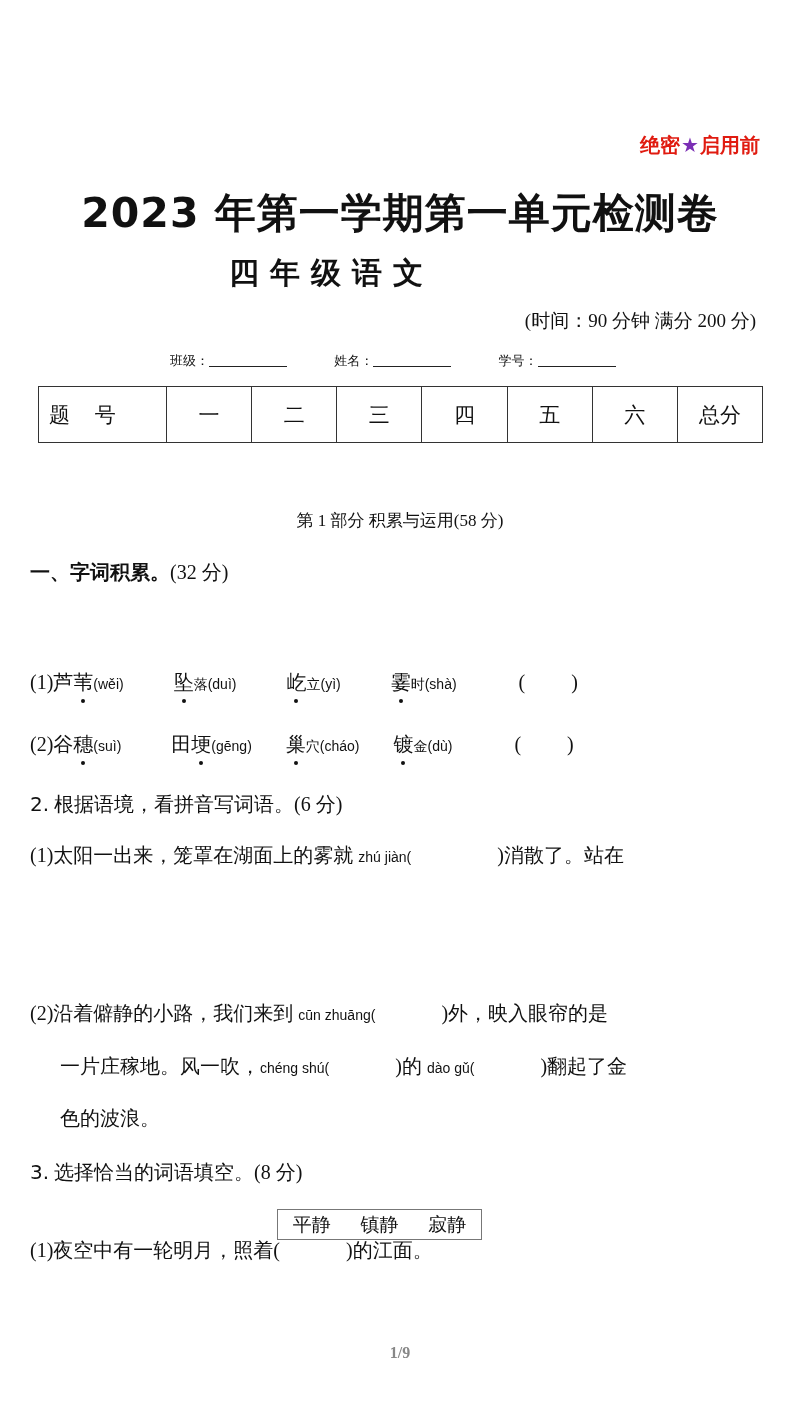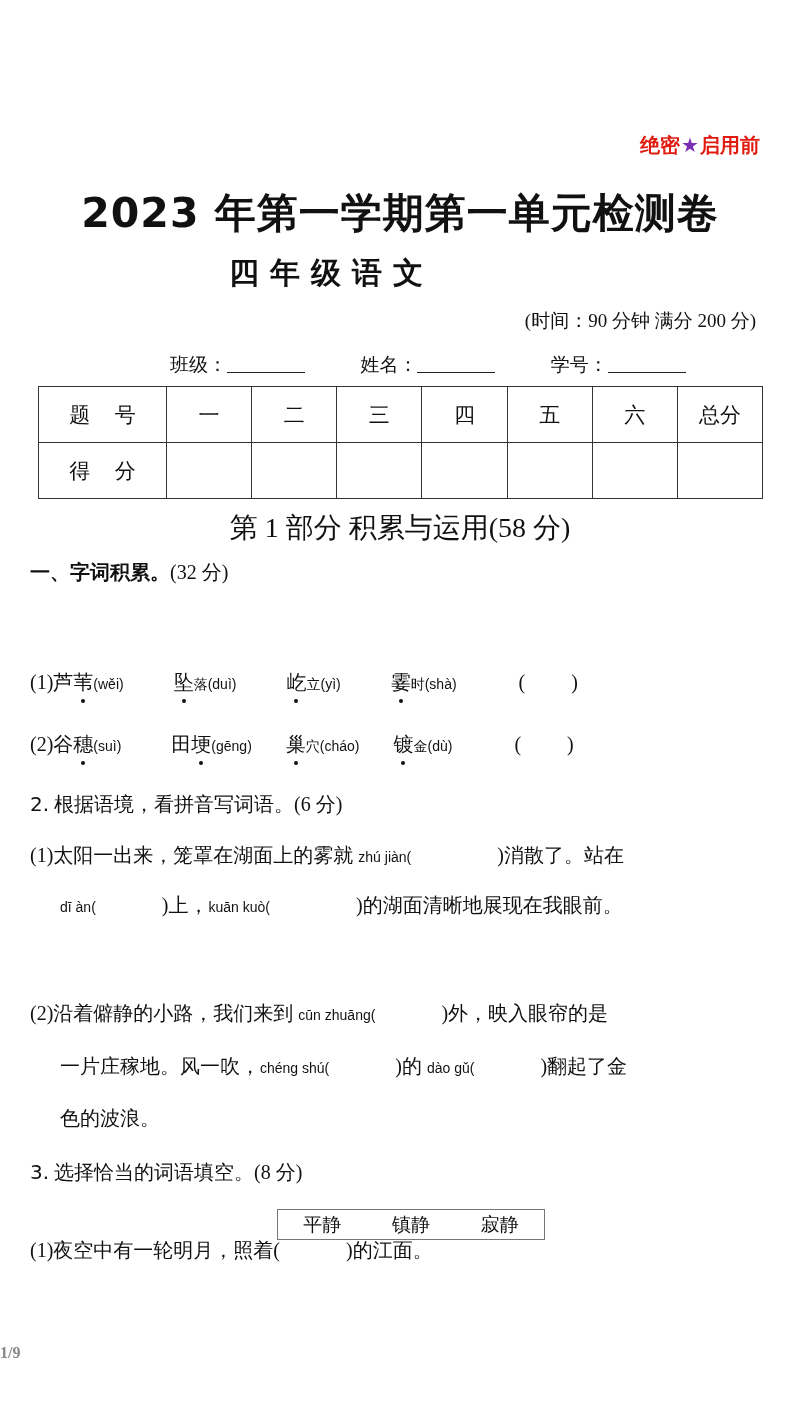--- a/index.html
+++ b/index.html
@@ -76,23 +76,22 @@
     font-size: 19px;
     white-space: nowrap;
   }
 
   
   .info-line {
     position: absolute;
     top: 352px;
     left: 170px;
     width: 600px;
-    font-size: 19px;
-    white-space: nowrap;
-    font-family: Liberation Mono, monospace;
+    font-size: 13px;
+    white-space: nowrap;
   }
   .info-line .fld { margin-right: 44px; }
   .info-line .fld:last-child { margin-right: 0; }
   .blank-u {
     display: inline-block;
     width: 78px;
     border-bottom: 1.4px solid #222;
     height: 1em;
     vertical-align: -2px;
   }
@@ -110,32 +109,32 @@
     border: 1.3px solid #333;
     height: 53px;
     text-align: center;
     vertical-align: middle;
     font-size: 21px;
     font-family: "DejaVu Sans", sans-serif;
   }
   .score-table td.hdr-label {
     letter-spacing: 9px;
     text-indent: 9px;
-    text-align: center;
+    text-align: left;
   }
   .col-first { width: 128px; }
 
   
   .part-title {
     position: absolute;
     top: 509px;
     left: 0;
     width: 800px;
     text-align: center;
-    font-size: 28px;
+    font-size: 17px;
   }
   .sec-head {
     position: absolute;
     top: 559px;
     left: 30px;
     font-size: 20px;
     white-space: nowrap;
   }
   .sec-head b {
     font-family: "DejaVu Sans", sans-serif;
@@ -177,36 +176,37 @@
   .gap-l { display: inline-block; width: 62px; }
   .paren-blank { display: inline-block; width: 46px; }
   .paren-blank-wide { display: inline-block; width: 66px; }
   .paren-blank-xl { display: inline-block; width: 86px; }
 
   
   .word-bank {
     position: absolute;
     left: 277px;
     top: 1209px;
-    width: 268px;
+    width: 205px;
     height: 31px;
     border: 1.4px solid #777;
     box-sizing: border-box;
     display: flex;
     align-items: center;
     justify-content: space-around;
     font-size: 19px;
     font-family: "DejaVu Sans", sans-serif;
   }
 
   .footer {
     position: absolute;
     bottom: 60px;
     left: 0;
     width: 800px;
+    text-align: center;
     font-size: 16px;
     font-weight: bold;
     color: #888888;
     font-family: "Liberation Serif", serif;
   }
 </style>
 </head>
 <body>
 
 <div class="page">
@@ -240,30 +240,20 @@
       <tr>
         <td class="hdr-label">题 号</td>
         <td>一</td>
         <td>二</td>
         <td>三</td>
         <td>四</td>
         <td>五</td>
         <td>六</td>
         <td>总分</td>
       </tr>
-      <tr>
-        <td class="hdr-label">得 分</td>
-        <td></td>
-        <td></td>
-        <td></td>
-        <td></td>
-        <td></td>
-        <td></td>
-        <td></td>
-      </tr>
     </tbody>
   </table>
 
   <div class="part-title">第 1 部分  积累与运用(58 分)</div>
 
   <div class="sec-head"><b>一、</b><b>字词积累。</b><span>(32 分)</span></div>
 
 
   <div class="q" style="top:668px;">
     <span>(1)</span><span>芦</span><span class="dotchar">苇</span><span class="pinyin">(wěi)</span><span class="gap-m"></span><span></span><span class="dotchar">坠</span><span class="pinyin">落(duì)</span><span class="gap-m"></span><span></span><span class="dotchar">屹</span><span class="pinyin">立(yì)</span><span class="gap-m"></span><span></span><span class="dotchar">霎</span><span class="pinyin">时(shà)</span><span class="gap-l"></span><span>(</span><span class="paren-blank"></span><span>)</span>
@@ -275,23 +265,20 @@
 
   <div class="q" style="top:790px;">
     <span class="qnum">2.</span>
     <span>根据语境，看拼音写词语。</span><span>(6 分)</span>
   </div>
 
   <div class="q" style="top:841px;">
     <span>(1)</span><span>太阳一出来，笼罩在湖面上的雾就 </span><span class="pinyin">zhú jiàn(</span><span class="paren-blank-xl"></span><span>)消散了。站在</span>
   </div>
 
-  <div class="q" style="top:891px; left:60px;">
-    <span class="pinyin">dī àn(</span><span class="paren-blank-wide"></span><span>)上，</span><span class="pinyin">kuān kuò(</span><span class="paren-blank-xl"></span><span>)的湖面清晰地展现在我眼前。</span>
-  </div>
 
   <div class="q" style="top:999px;">
     <span>(2)</span><span>沿着僻静的小路，我们来到 </span><span class="pinyin">cūn zhuāng(</span><span class="paren-blank-wide"></span><span>)外，映入眼帘的是</span>
   </div>
 
   <div class="q" style="top:1052px; left:60px;">
     <span>一片庄稼地。风一吹，</span><span class="pinyin">chéng shú(</span><span class="paren-blank-wide"></span><span>)的 </span><span class="pinyin">dào gǔ(</span><span class="paren-blank-wide"></span><span>)翻起了金</span>
   </div>
 
   <div class="q" style="top:1104px; left:60px;">色的波浪。</div>

